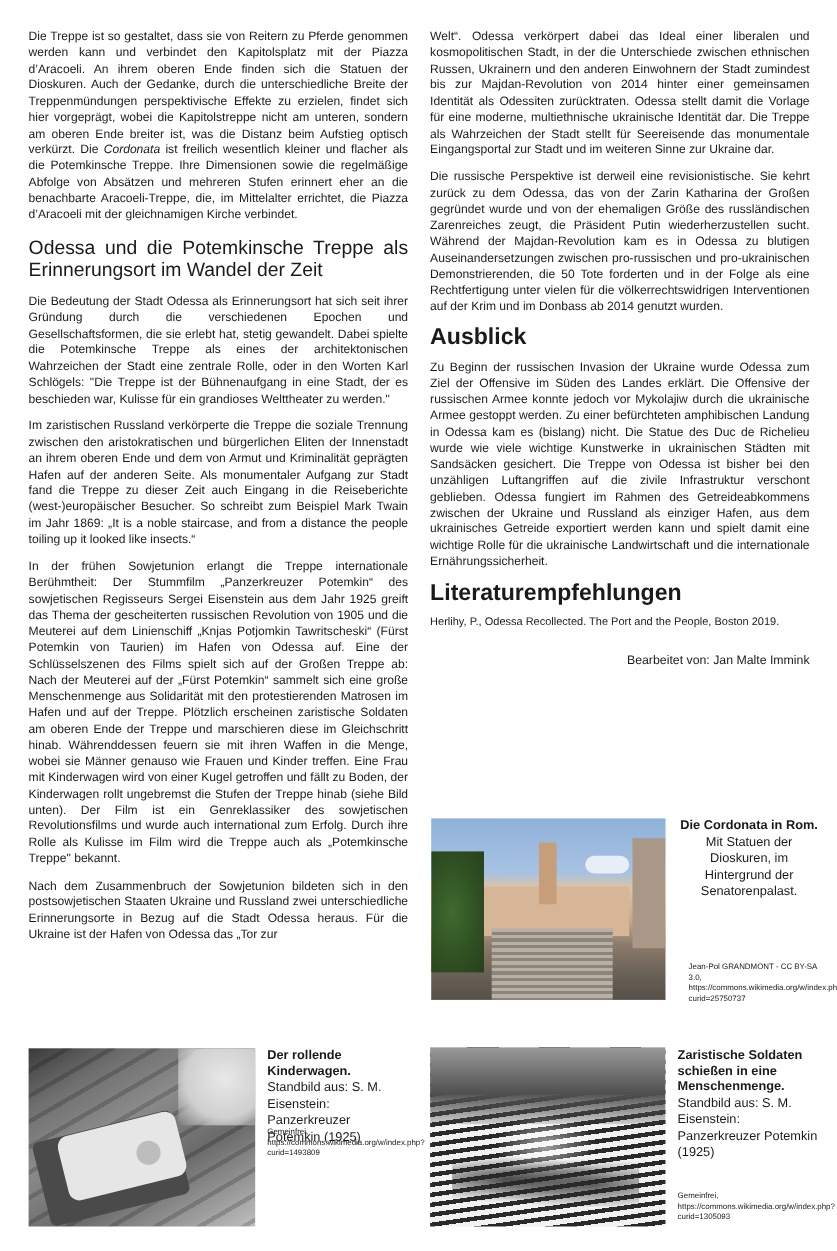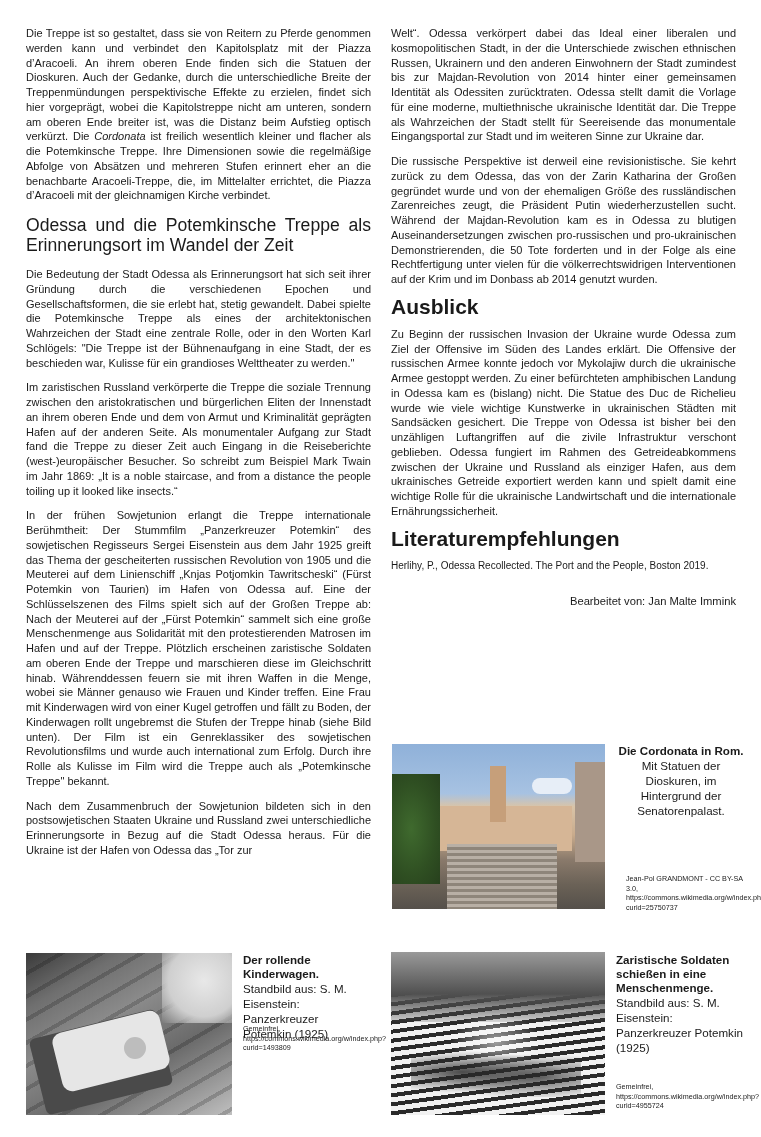--- a/index.html
+++ b/index.html
@@ -100,13 +100,13 @@
 
 <div class="photo" id="photo-soldiers">
   <div class="crowd"></div>
   <div class="haze"></div>
   <div class="bodies"></div>
 </div>
 <div class="figure" style="left:616px; top:953px; width:130px;">
   <div class="cap-title">Zaristische Soldaten schießen in eine Menschenmenge.</div>
   <div class="cap-text">Standbild aus: S. M. Eisenstein: Panzerkreuzer Potemkin (1925)</div>
 </div>
-<div class="cap-credit" style="left:616px; top:1082px; width:118px;">Gemeinfrei, https://commons.wikimedia.org/w/index.php?curid=4955724</div>
+<div class="cap-credit" style="left:616px; top:1082px; width:118px;">Gemeinfrei, https://commons.wikimedia.org/w/index.php?curid=1305093</div>
 
 </body></html>

